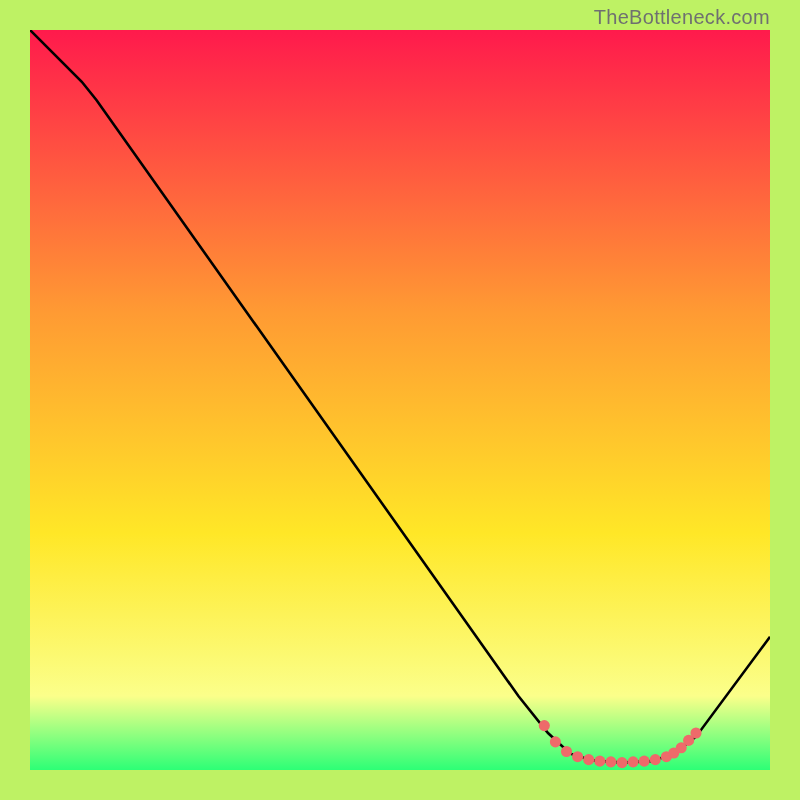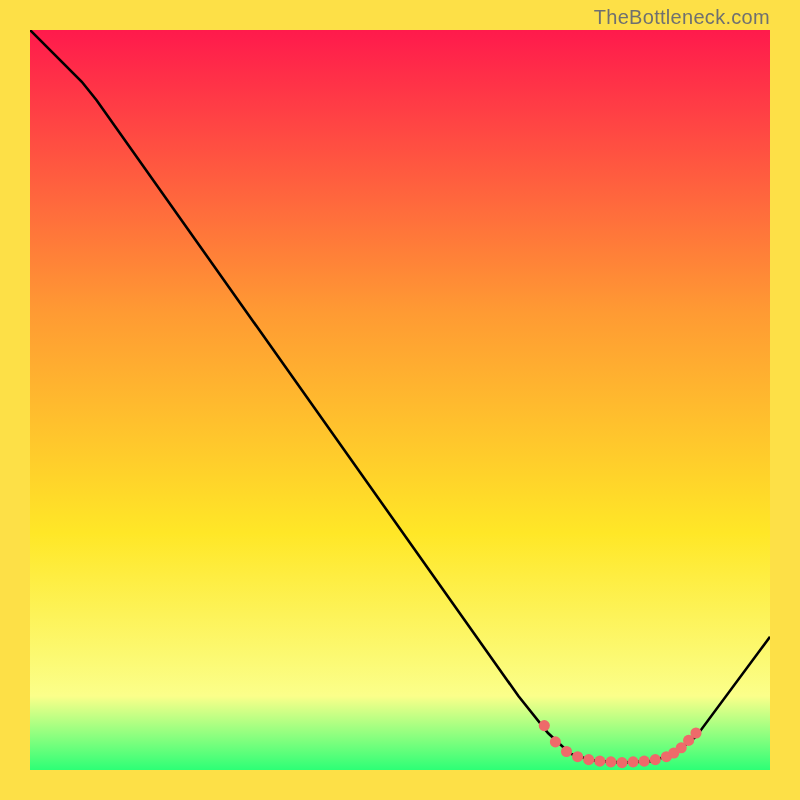--- a/index.html
+++ b/index.html
@@ -7,21 +7,21 @@
     padding: 0;
     width: 800px;
     height: 800px;
     background: #000;
     overflow: hidden;
   }
   .frame {
     position: relative;
     width: 800px;
     height: 800px;
-    background: #fde047;
+    background: #bef264;
   }
   .plot-area {
     position: absolute;
     left: 30px;
     top: 30px;
     width: 740px;
     height: 740px;
   }
   .gradient-bg {
     position: absolute;

